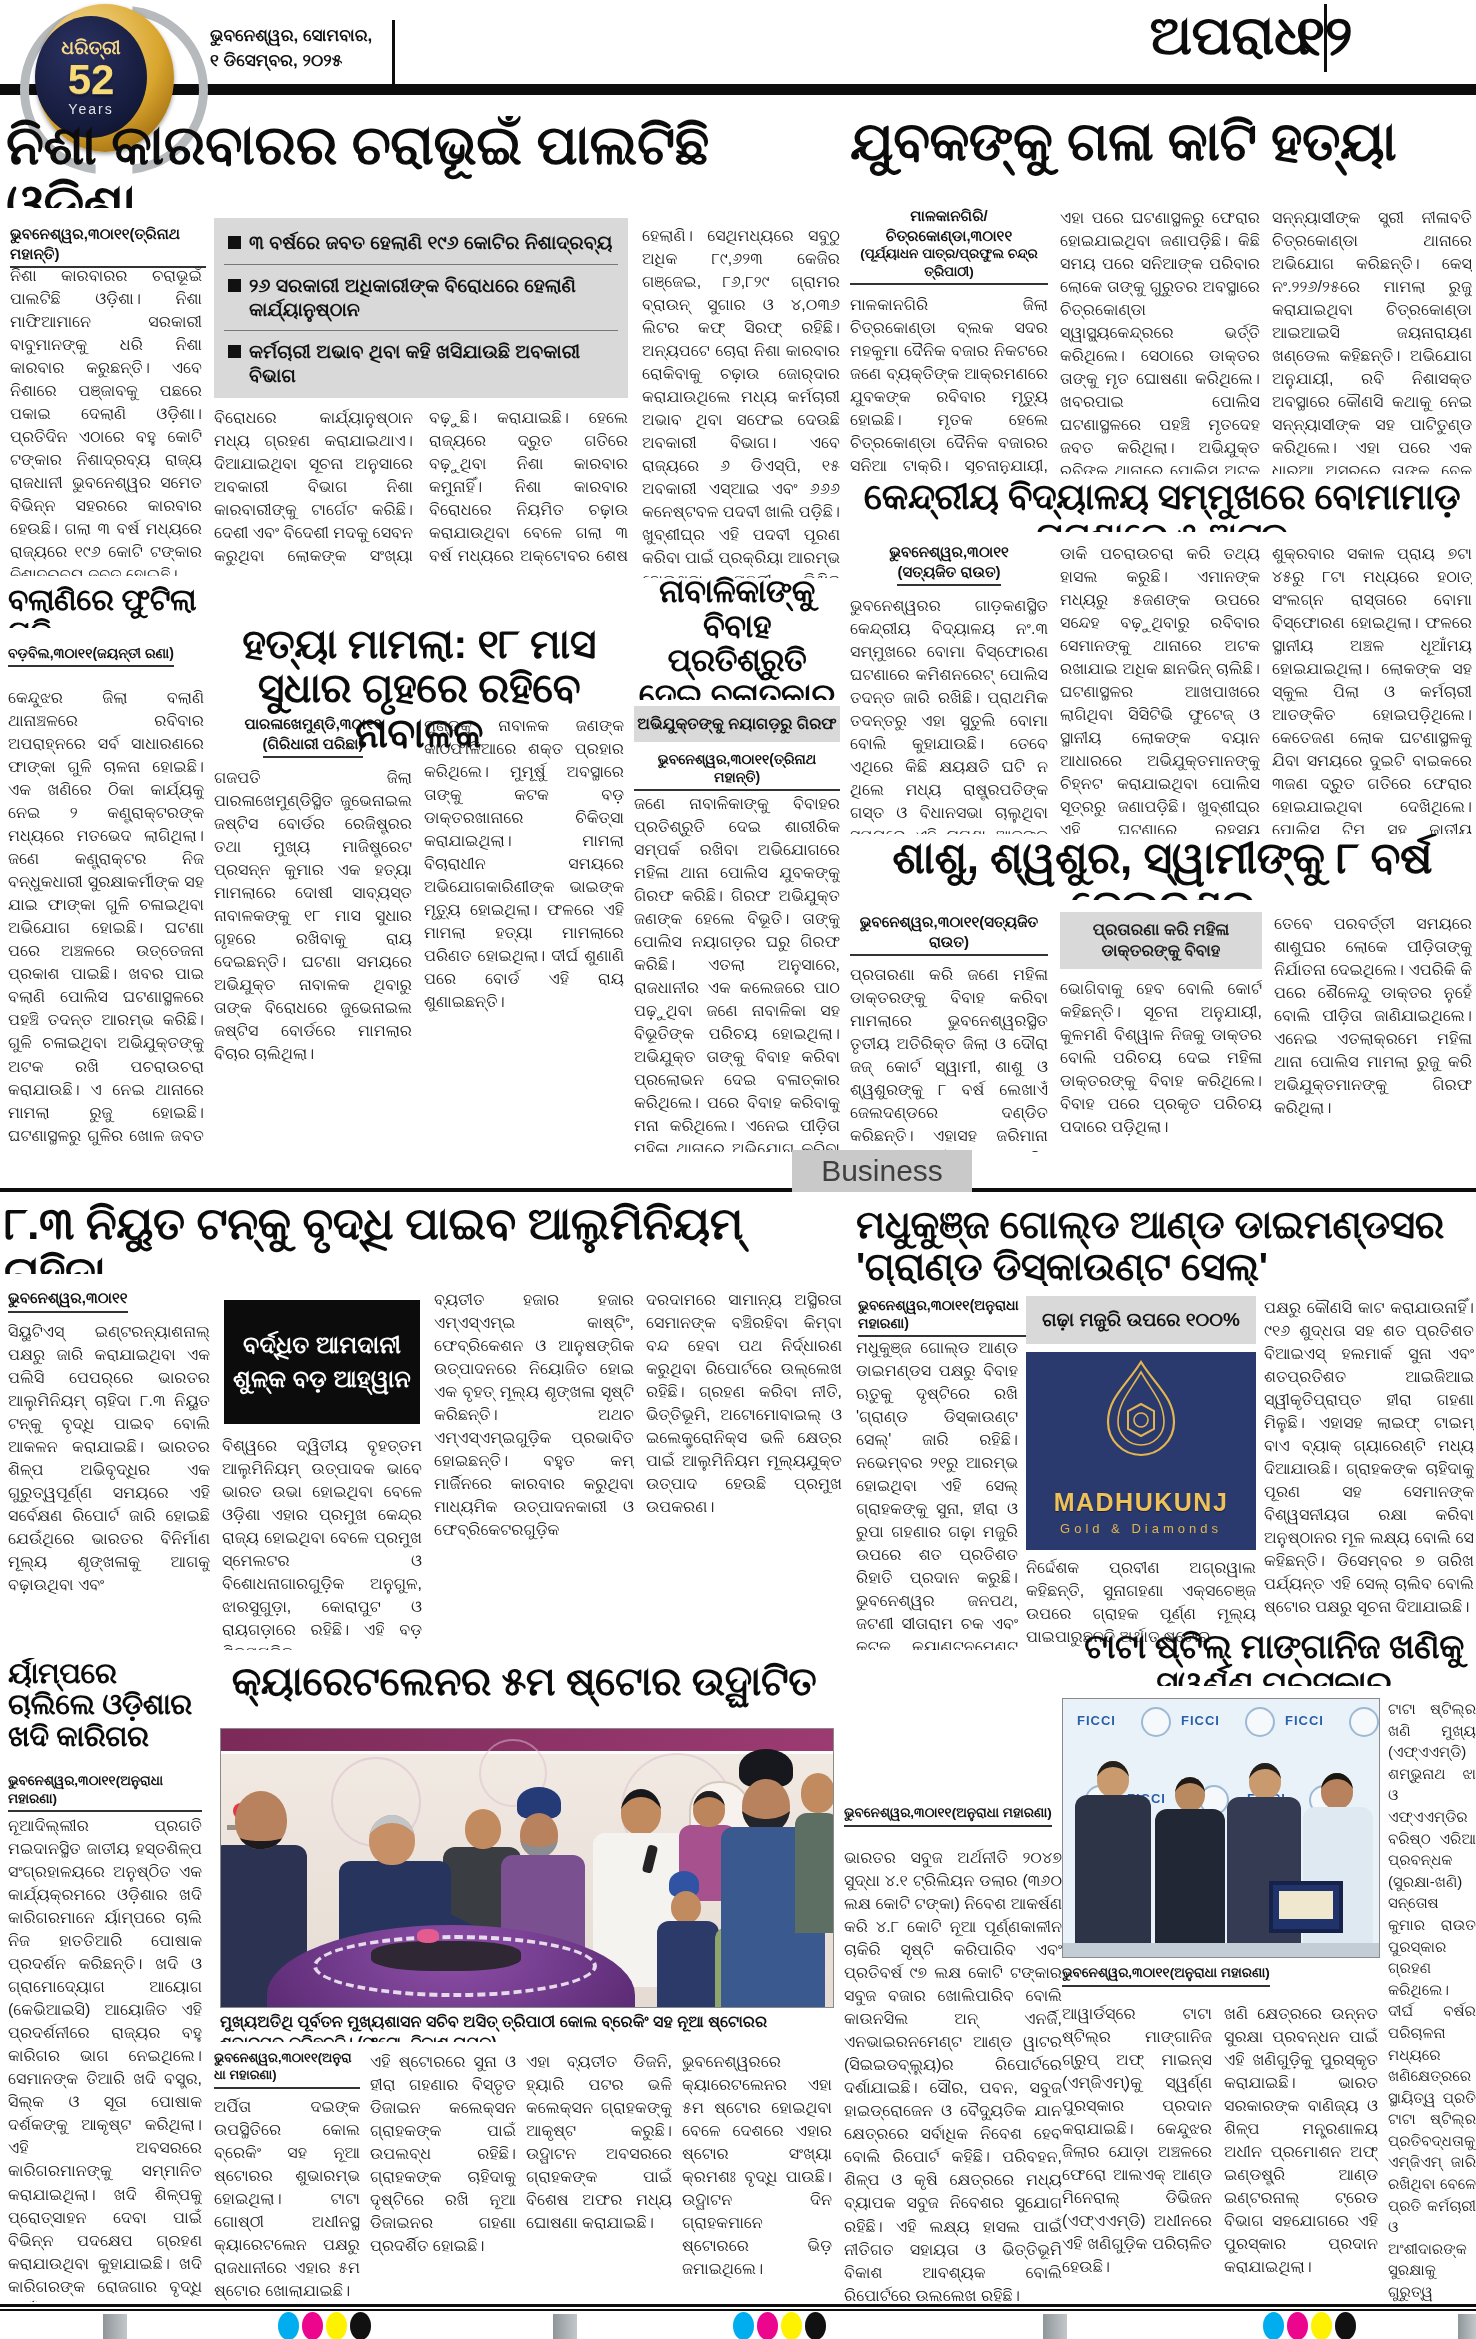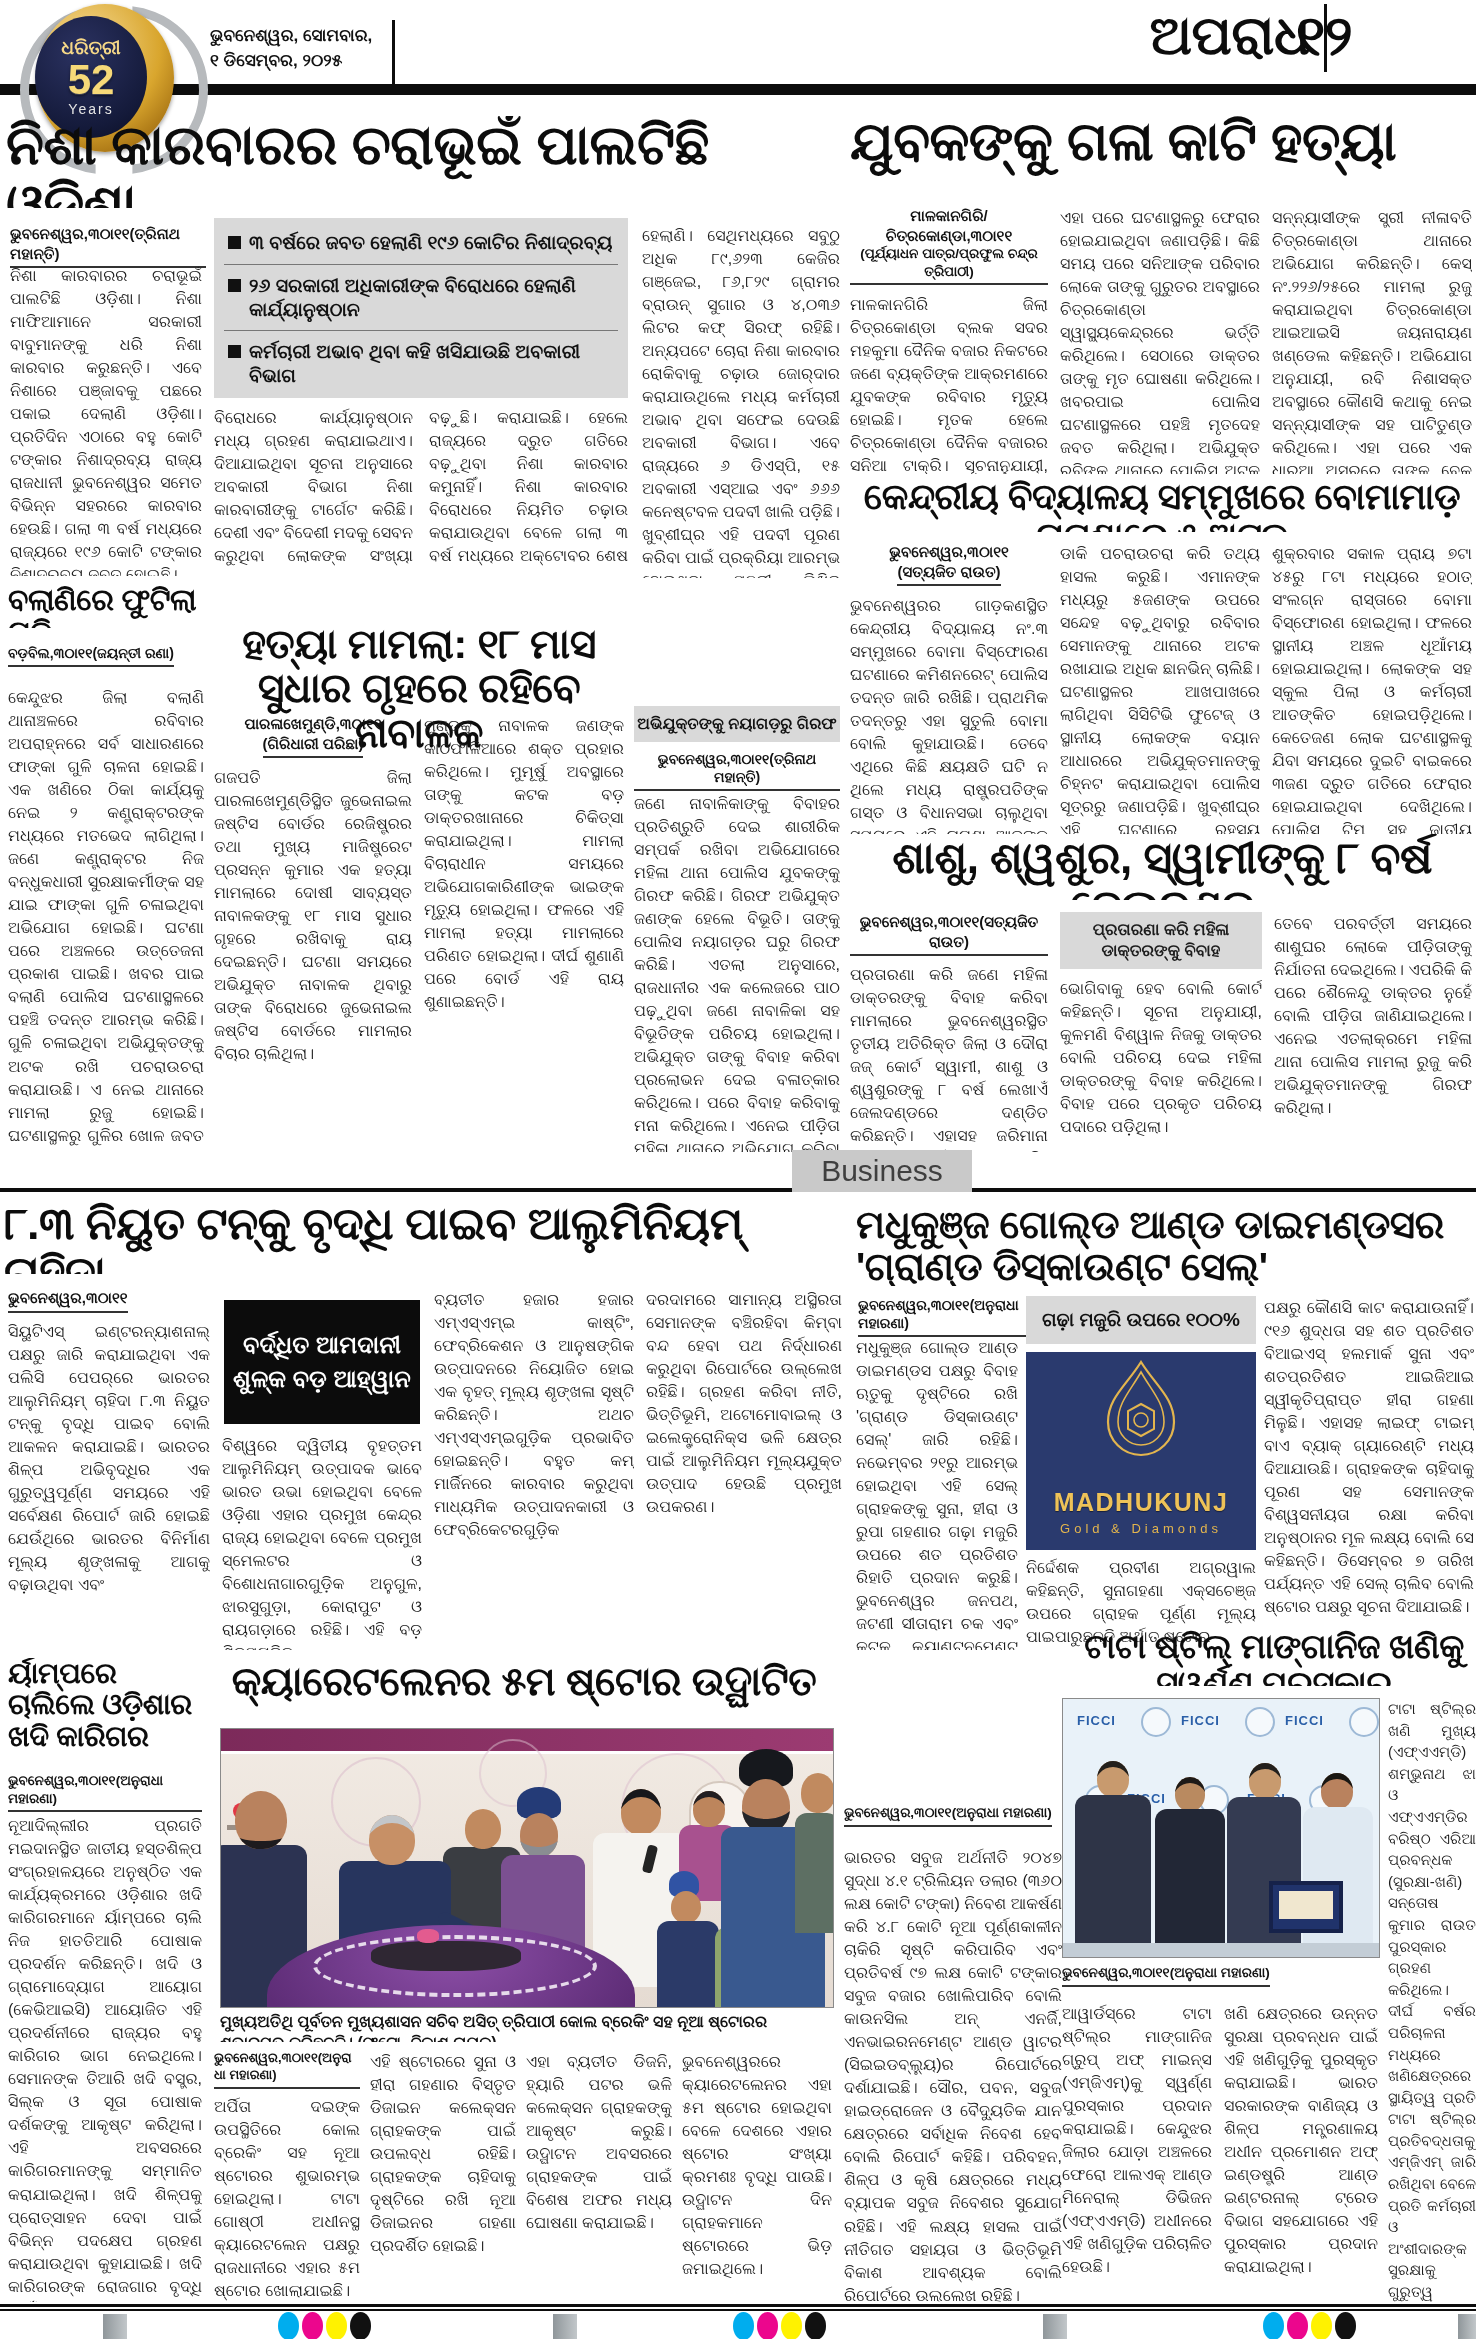--- a/index.html
+++ b/index.html
@@ -119,20 +119,21 @@
   <div class="abs hl center" style="left:214px;top:574px;width:410px;height:130px;font-size:41px;margin-top:48px;">ହତ୍ୟା ମାମଲା: ୧୮ ମାସ ସୁଧାର ଗୃହରେ ରହିବେ ନାବାଳକ</div>
   <div class="abs col" style="left:214px;top:714px;width:198px;height:438px;">
     <div class="by center" style="margin-bottom:8px;">
       <div>ପାରଳାଖେମୁଣ୍ଡି,୩୦ା୧୧</div>
       <span class="byu">(ଗିରିଧାରୀ ପରିଛା)</span>
     </div>
     <span>ଗଜପତି ଜିଲା ପାରଳାଖେମୁଣ୍ଡିସ୍ଥିତ ଜୁଭେନାଇଲ ଜଷ୍ଟିସ ବୋର୍ଡର ରେଜିଷ୍ଟ୍ରର ତଥା ମୁଖ୍ୟ ମାଜିଷ୍ଟ୍ରେଟ ପ୍ରସନ୍ନ କୁମାର ଏକ ହତ୍ୟା ମାମଲାରେ ଦୋଷୀ ସାବ୍ୟସ୍ତ ନାବାଳକଙ୍କୁ ୧୮ ମାସ ସୁଧାର ଗୃହରେ ରଖିବାକୁ ରାୟ ଦେଇଛନ୍ତି। ଘଟଣା ସମୟରେ ଅଭିଯୁକ୍ତ ନାବାଳକ ଥିବାରୁ ତାଙ୍କ ବିରୋଧରେ ଜୁଭେନାଇଲ ଜଷ୍ଟିସ ବୋର୍ଡରେ ମାମଲାର ବିଚାର ଚାଲିଥିଲା।</span>
   </div>
   <div class="abs col" style="left:424px;top:714px;width:200px;height:438px;">ମୁଣ୍ଡକୁ ନାବାଳକ ଜଣଙ୍କ କାଠଫାଳିଆରେ ଶକ୍ତ ପ୍ରହାର କରିଥିଲେ। ମୁମୂର୍ଷୁ ଅବସ୍ଥାରେ ତାଙ୍କୁ କଟକ ବଡ଼ ଡାକ୍ତରଖାନାରେ ଚିକିତ୍ସା କରାଯାଇଥିଲା। ମାମଲା ବିଚାରାଧୀନ ସମୟରେ ଅଭିଯୋଗକାରିଣୀଙ୍କ ଭାଇଙ୍କ ମୃତ୍ୟୁ ହୋଇଥିଲା। ଫଳରେ ଏହି ମାମଲା ହତ୍ୟା ମାମଲାରେ ପରିଣତ ହୋଇଥିଲା। ଦୀର୍ଘ ଶୁଣାଣି ପରେ ବୋର୍ଡ ଏହି ରାୟ ଶୁଣାଇଛନ୍ତି।</div>
 
+  <div class="abs hl center" style="left:634px;top:574px;width:206px;height:126px;font-size:32px;">ନାବାଳିକାଙ୍କୁ ବିବାହ ପ୍ରତିଶ୍ରୁତି ଦେଇ ବଳାତ୍କାର</div>
   <div class="abs gbox center" style="left:634px;top:706px;width:206px;height:36px;font-weight:800;font-size:16px;line-height:36px;">ଅଭିଯୁକ୍ତଙ୍କୁ ନୟାଗଡ଼ରୁ ଗିରଫ କଲା ପୋଲିସ</div>
   <div class="abs by center" style="left:634px;top:750px;width:206px;font-size:14px;"><span class="byu">ଭୁବନେଶ୍ୱର,୩୦ା୧୧(ତ୍ରିନାଥ ମହାନ୍ତି)</span></div>
   <div class="abs col" style="left:634px;top:792px;width:206px;height:360px;">ଜଣେ ନାବାଳିକାଙ୍କୁ ବିବାହର ପ୍ରତିଶ୍ରୁତି ଦେଇ ଶାରୀରିକ ସମ୍ପର୍କ ରଖିବା ଅଭିଯୋଗରେ ମହିଳା ଥାନା ପୋଲିସ ଯୁବକଙ୍କୁ ଗିରଫ କରିଛି। ଗିରଫ ଅଭିଯୁକ୍ତ ଜଣଙ୍କ ହେଲେ ବିଭୂତି। ତାଙ୍କୁ ପୋଲିସ ନୟାଗଡ଼ର ଘରୁ ଗିରଫ କରିଛି। ଏତଲା ଅନୁସାରେ, ରାଜଧାନୀର ଏକ କଲେଜରେ ପାଠ ପଢ଼ୁଥିବା ଜଣେ ନାବାଳିକା ସହ ବିଭୂତିଙ୍କ ପରିଚୟ ହୋଇଥିଲା। ଅଭିଯୁକ୍ତ ତାଙ୍କୁ ବିବାହ କରିବା ପ୍ରଲୋଭନ ଦେଇ ବଳାତ୍କାର କରିଥିଲେ। ପରେ ବିବାହ କରିବାକୁ ମନା କରିଥିଲେ। ଏନେଇ ପୀଡ଼ିତା ମହିଳା ଥାନାରେ ଅଭିଯୋଗ କରିବା ପରେ ପୋଲିସ ମାମଲା ରୁଜୁ କରି ଅଭିଯୁକ୍ତଙ୍କୁ ଗିରଫ କରିଛି।</div>
 
   <div class="abs hl center" style="left:848px;top:834px;width:628px;height:66px;font-size:44px;">ଶାଶୁ, ଶ୍ୱଶୁର, ସ୍ୱାମୀଙ୍କୁ ୮ ବର୍ଷ ଜେଲଦଣ୍ଡ</div>
   <div class="abs col" style="left:850px;top:912px;width:198px;height:240px;">
     <div class="by center" style="margin-bottom:7px;"><span class="byu">ଭୁବନେଶ୍ୱର,୩୦ା୧୧(ସତ୍ୟଜିତ ରାଉତ)</span></div>
     <span>ପ୍ରତାରଣା କରି ଜଣେ ମହିଳା ଡାକ୍ତରଙ୍କୁ ବିବାହ କରିବା ମାମଲାରେ ଭୁବନେଶ୍ୱରସ୍ଥିତ ତୃତୀୟ ଅତିରିକ୍ତ ଜିଲା ଓ ଦୌରା ଜଜ୍ କୋର୍ଟ ସ୍ୱାମୀ, ଶାଶୁ ଓ ଶ୍ୱଶୁରଙ୍କୁ ୮ ବର୍ଷ ଲେଖାଏଁ ଜେଲଦଣ୍ଡରେ ଦଣ୍ଡିତ କରିଛନ୍ତି। ଏହାସହ ଜରିମାନା ଦେବାକୁ ନିର୍ଦ୍ଦେଶ ଦେଇଛନ୍ତି। ଜରିମାନା ଅନାଦାୟେ ଅଧିକ ବର୍ଷେ ଜେଲଦଣ୍ଡ</span>
   </div>
   <div class="abs col" style="left:1060px;top:912px;width:202px;height:240px;">

